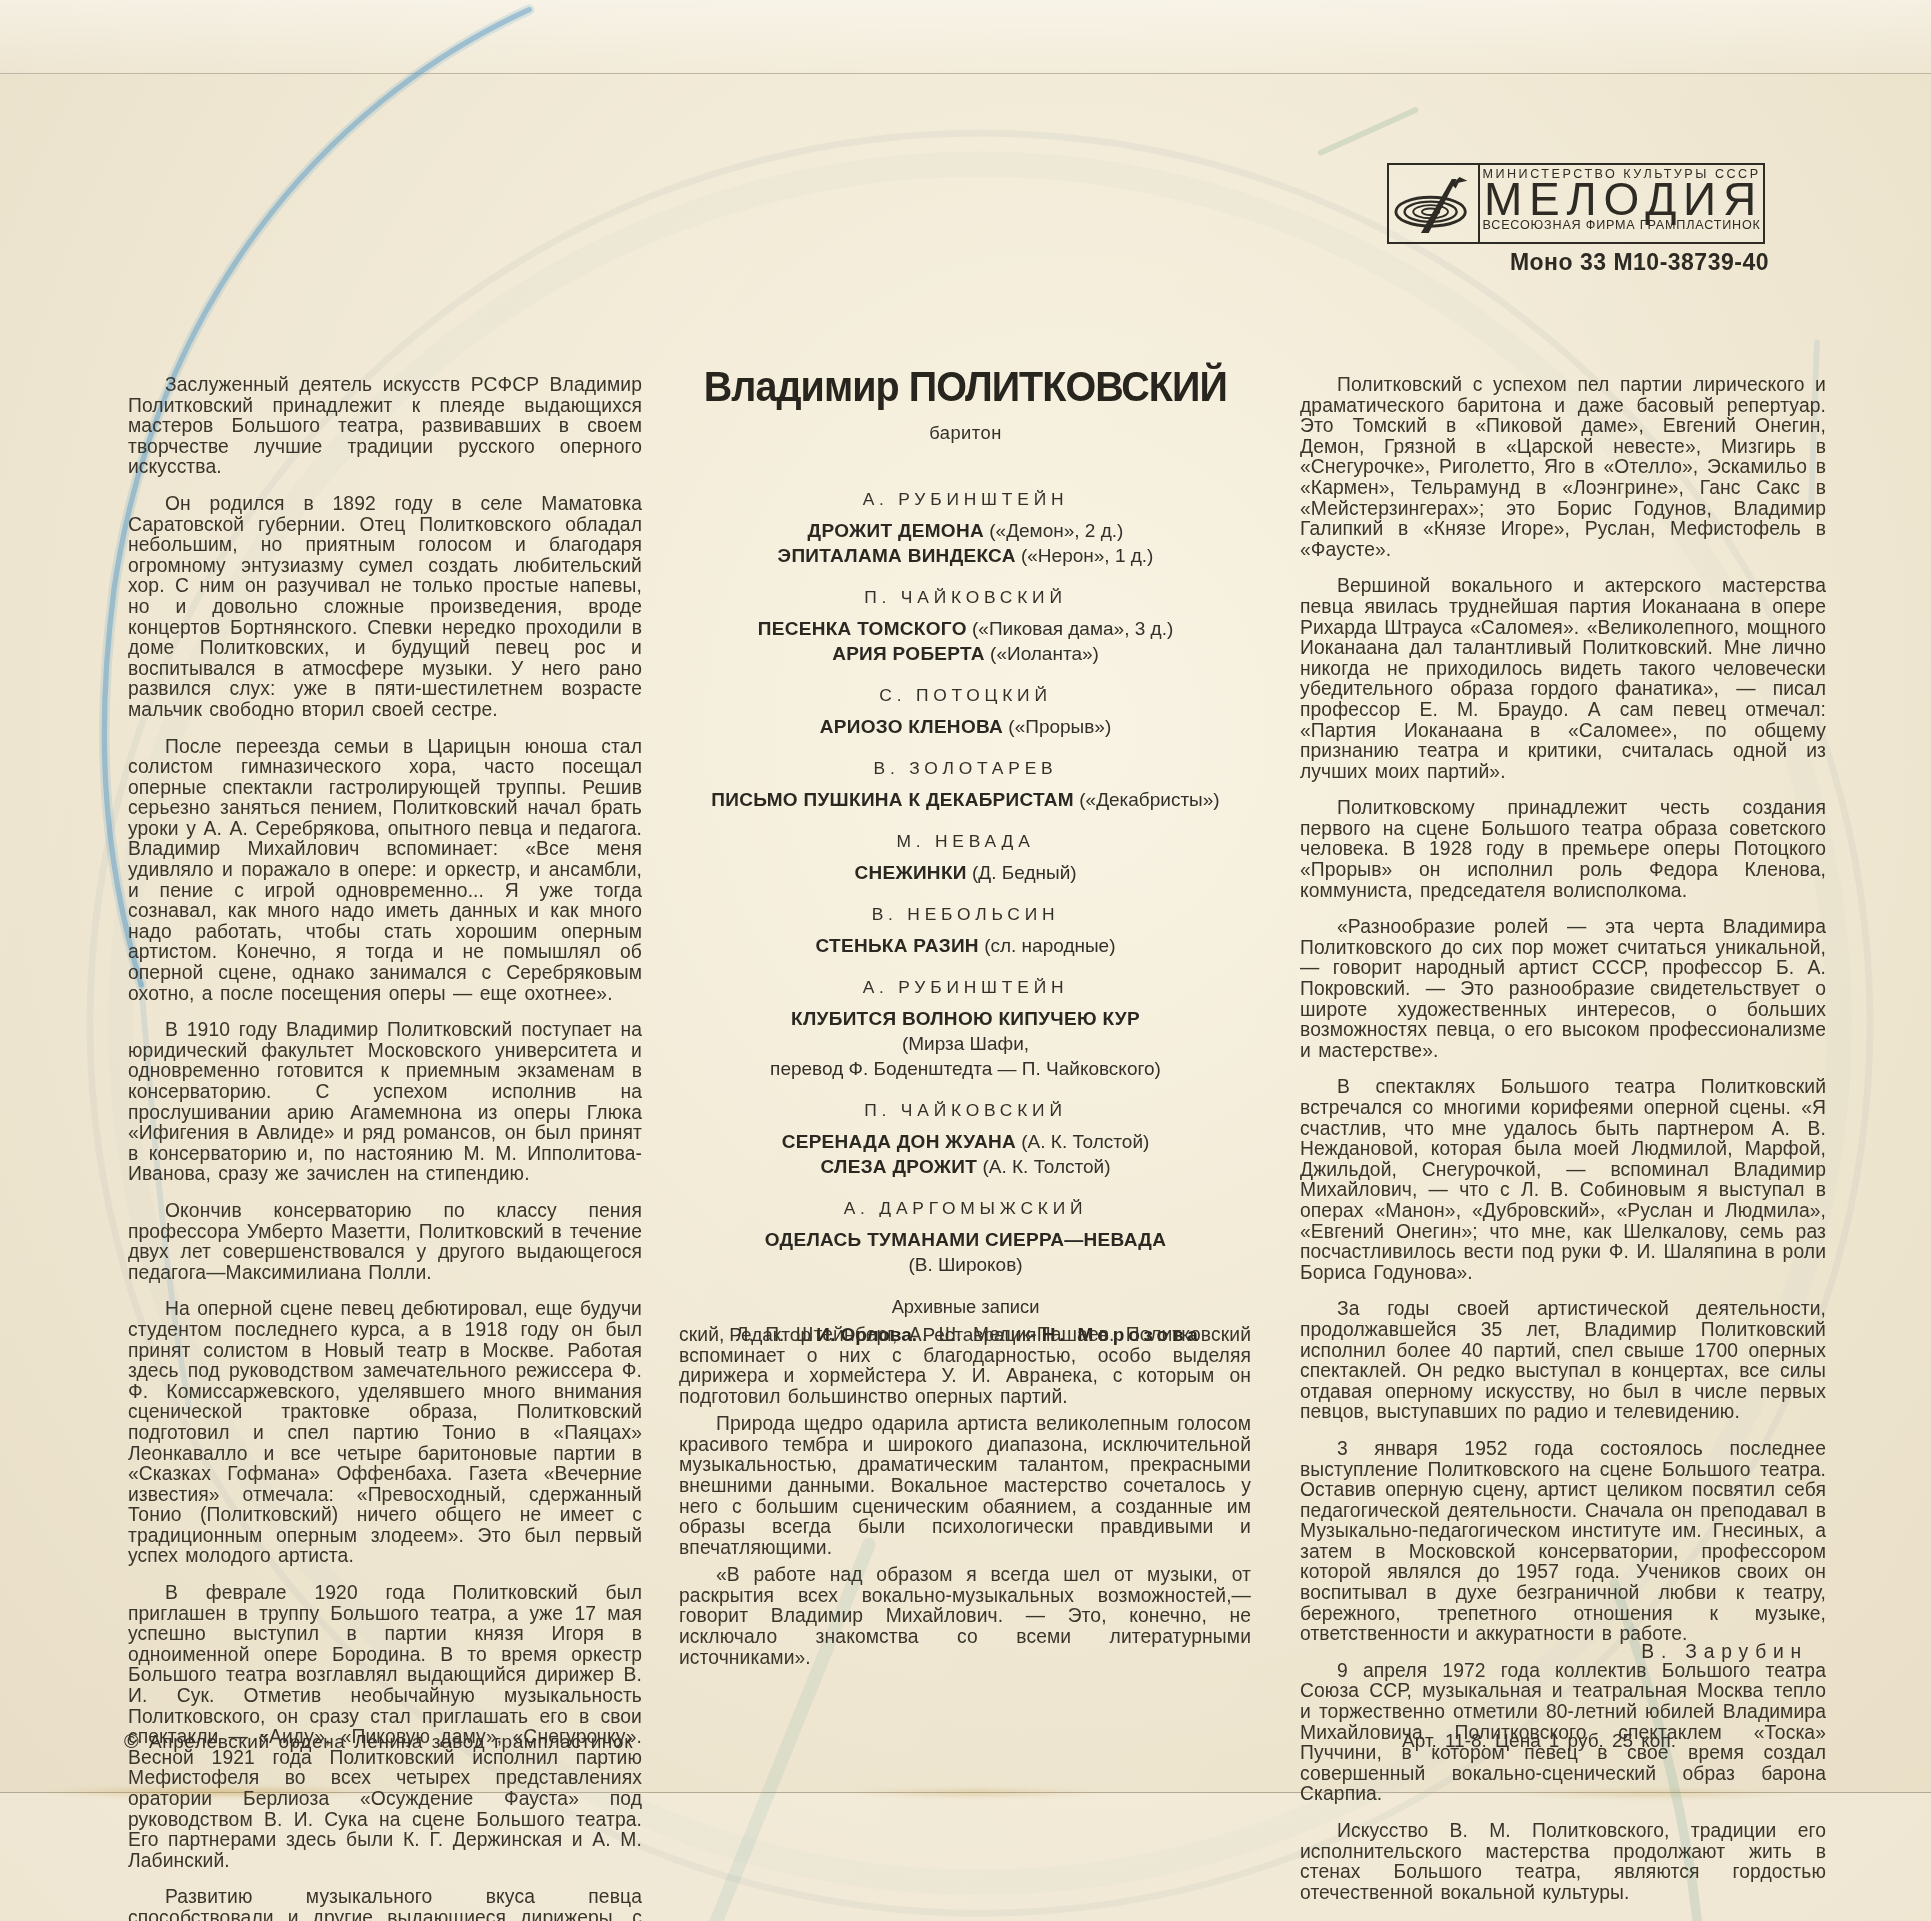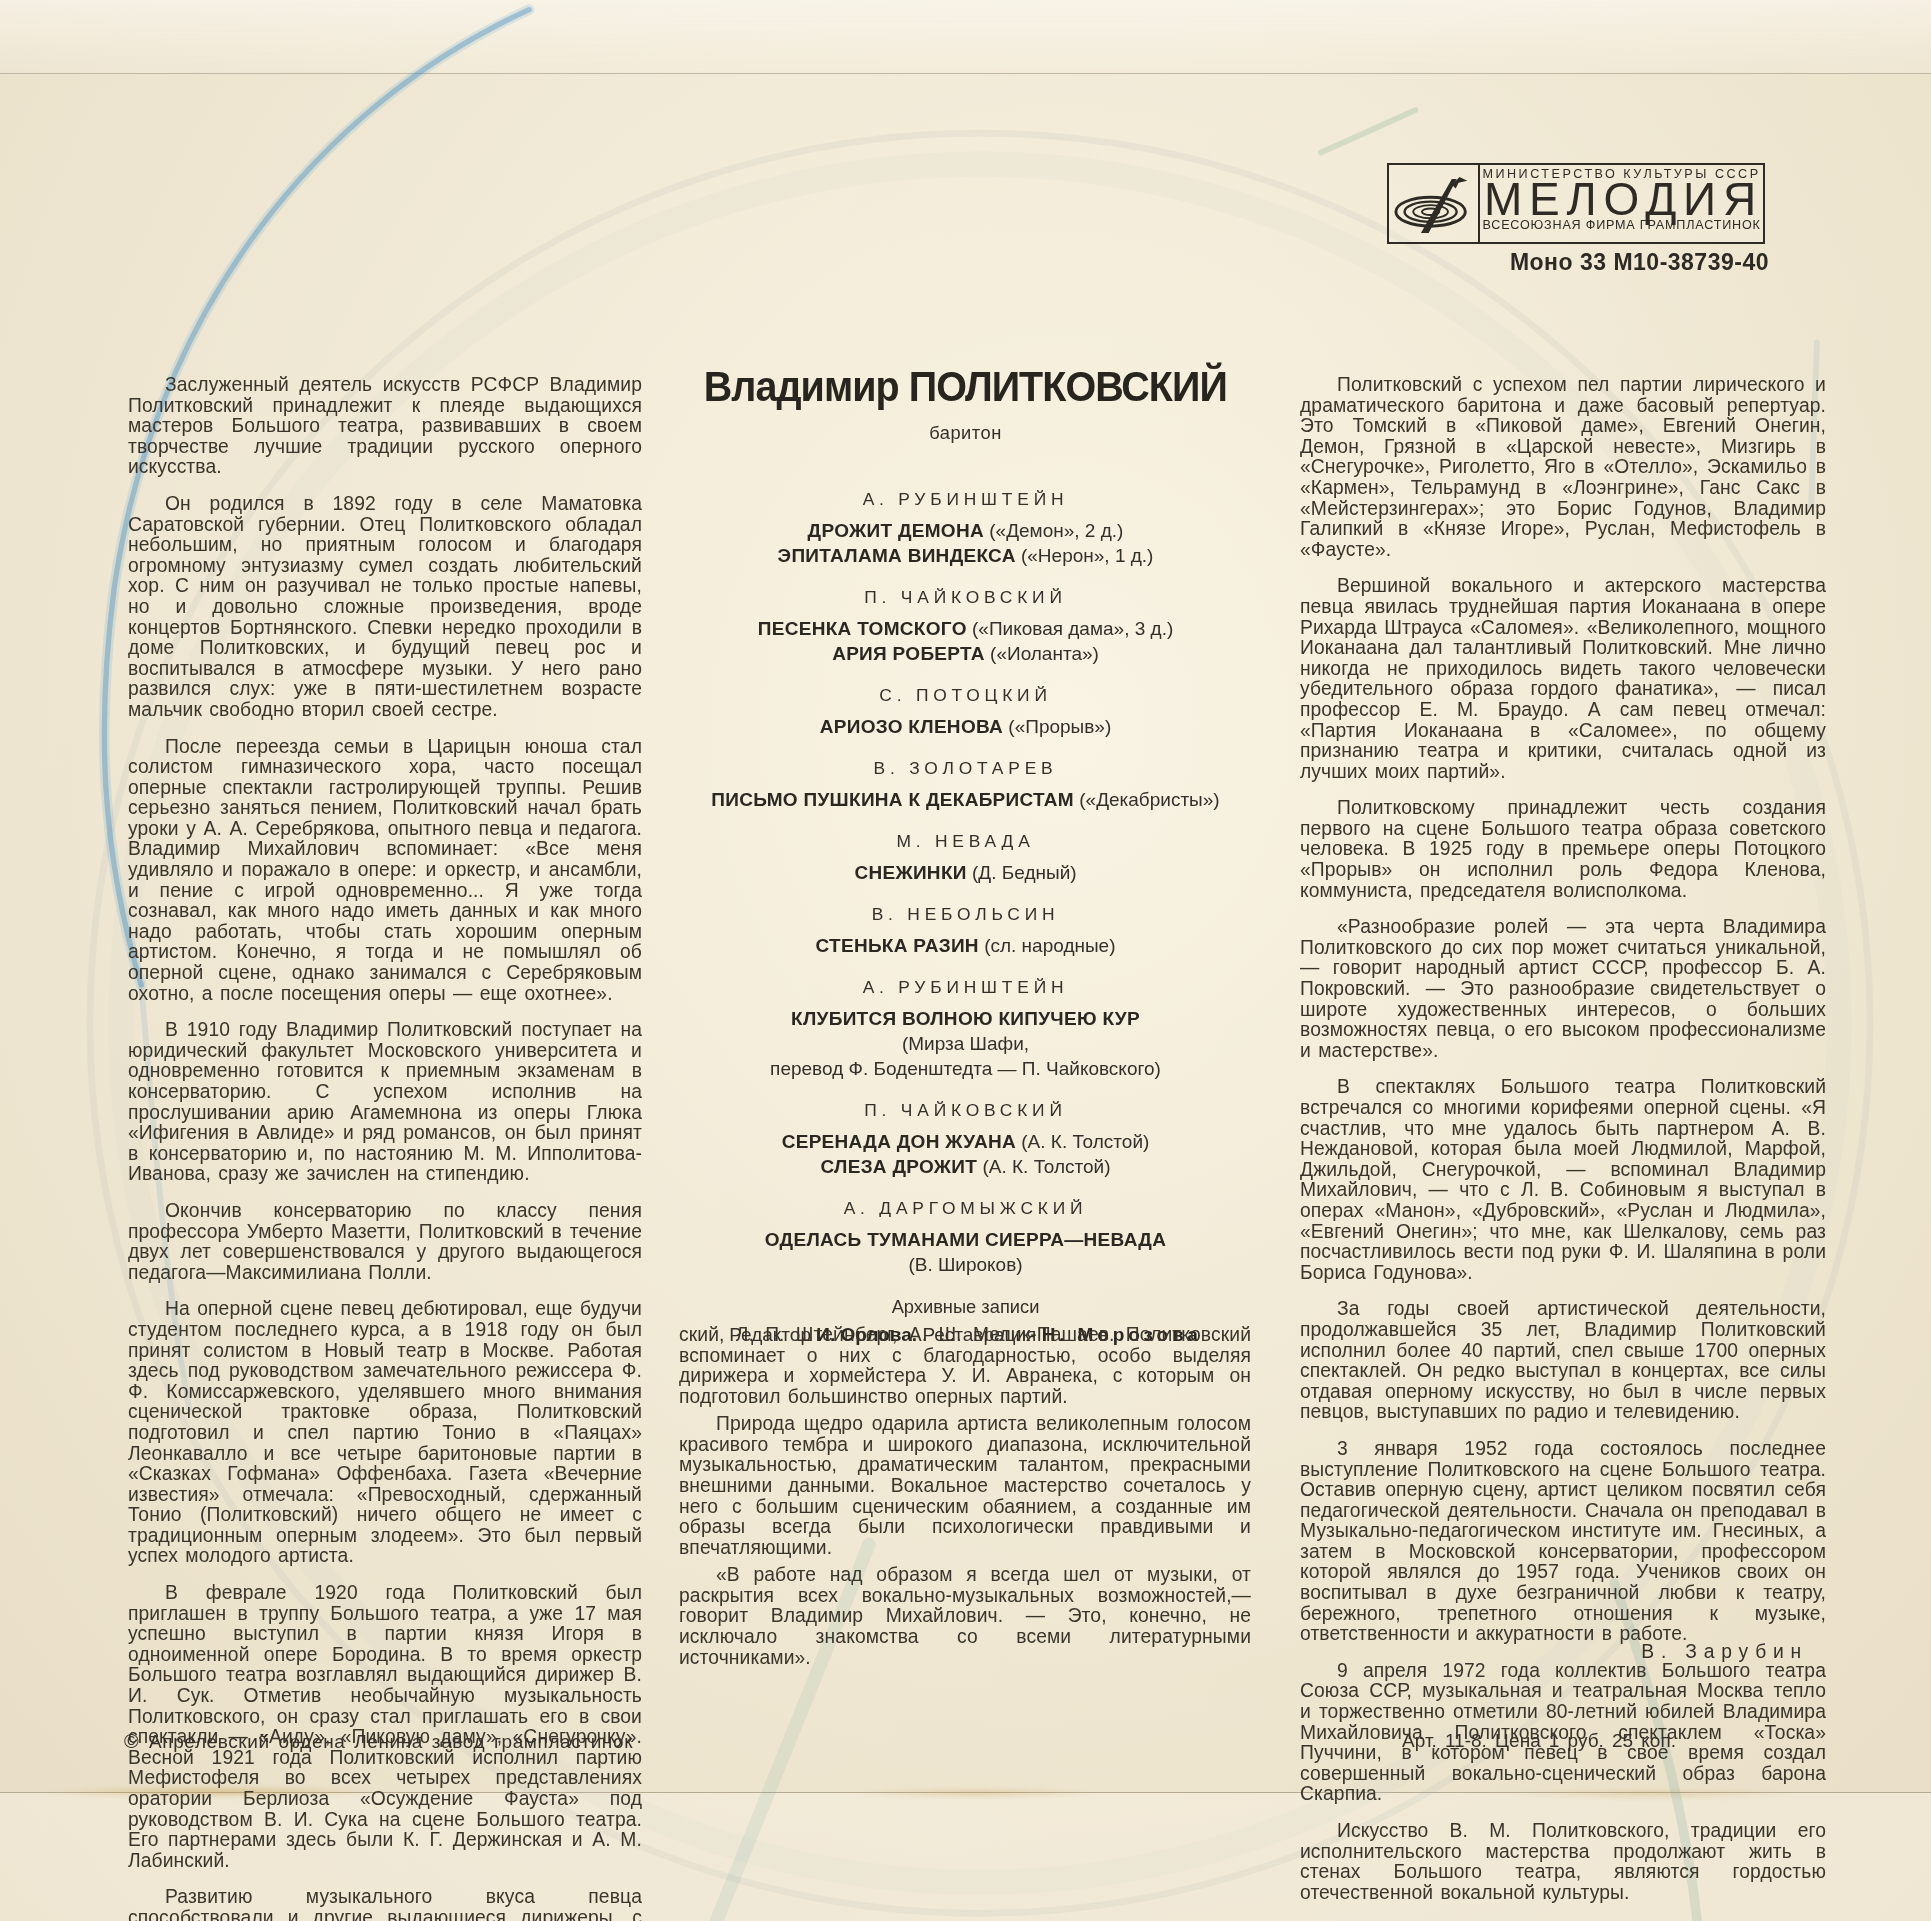--- a/index.html
+++ b/index.html
@@ -207,21 +207,21 @@
 
   <div class="bodycol center-bottom">
     <p class="cont">ский, Л. П. Штейнберг, А. Ш. Мелик-Пашаев. Политковский вспоминает о них с благодарностью, особо выделяя дирижера и хормейстера У. И. Авранека, с которым он подготовил большинство оперных партий.</p>
     <p>Природа щедро одарила артиста великолепным голосом красивого тембра и широкого диапазона, исключительной музыкальностью, драматическим талантом, прекрасными внешними данными. Вокальное мастерство сочеталось у него с большим сценическим обаянием, а созданные им образы всегда были психологически правдивыми и впечатляющими.</p>
     <p>«В работе над образом я всегда шел от музыки, от раскрытия всех вокально-музыкальных возможностей,— говорит Владимир Михайлович. — Это, конечно, не исключало знакомства со всеми литературными источниками».</p>
   </div>
 
   <div class="bodycol col-right">
     <p>Политковский с успехом пел партии лирического и драматического баритона и даже басовый репертуар. Это Томский в «Пиковой даме», Евгений Онегин, Демон, Грязной в «Царской невесте», Мизгирь в «Снегурочке», Риголетто, Яго в «Отелло», Эскамильо в «Кармен», Тельрамунд в «Лоэнгрине», Ганс Сакс в «Мейстерзингерах»; это Борис Годунов, Владимир Галипкий в «Князе Игоре», Руслан, Мефистофель в «Фаусте».</p>
     <p>Вершиной вокального и актерского мастерства певца явилась труднейшая партия Иоканаана в опере Рихарда Штрауса «Саломея». «Великолепного, мощного Иоканаана дал талантливый Политковский. Мне лично никогда не приходилось видеть такого человечески убедительного образа гордого фанатика», — писал профессор Е. М. Браудо. А сам певец отмечал: «Партия Иоканаана в «Саломее», по общему признанию театра и критики, считалась одной из лучших моих партий».</p>
-    <p>Политковскому принадлежит честь создания первого на сцене Большого театра образа советского человека. В 1925 году в премьере оперы Потоцкого «Прорыв» он исполнил роль Федора Кленова, коммуниста, председателя волисполкома.</p>
+    <p>Политковскому принадлежит честь создания первого на сцене Большого театра образа советского человека. В 1928 году в премьере оперы Потоцкого «Прорыв» он исполнил роль Федора Кленова, коммуниста, председателя волисполкома.</p>
     <p>«Разнообразие ролей — эта черта Владимира Политковского до сих пор может считаться уникальной, — говорит народный артист СССР, профессор Б. А. Покровский. — Это разнообразие свидетельствует о широте художественных интересов, о больших возможностях певца, о его высоком профессионализме и мастерстве».</p>
     <p>В спектаклях Большого театра Политковский встречался со многими корифеями оперной сцены. «Я счастлив, что мне удалось быть партнером А. В. Неждановой, которая была моей Людмилой, Марфой, Джильдой, Снегурочкой, — вспоминал Владимир Михайлович, — что с Л. В. Собиновым я выступал в операх «Манон», «Дубровский», «Руслан и Людмила», «Евгений Онегин»; что мне, как Шелкалову, семь раз посчастливилось вести под руки Ф. И. Шаляпина в роли Бориса Годунова».</p>
     <p>За годы своей артистической деятельности, продолжавшейся 35 лет, Владимир Политковский исполнил более 40 партий, спел свыше 1700 оперных спектаклей. Он редко выступал в концертах, все силы отдавая оперному искусству, но был в числе первых певцов, выступавших по радио и телевидению.</p>
     <p>3 января 1952 года состоялось последнее выступление Политковского на сцене Большого театра. Оставив оперную сцену, артист целиком посвятил себя педагогической деятельности. Сначала он преподавал в Музыкально-педагогическом институте им. Гнесиных, а затем в Московской консерватории, профессором которой являлся до 1957 года. Учеников своих он воспитывал в духе безграничной любви к театру, бережного, трепетного отношения к музыке, ответственности и аккуратности в работе.</p>
     <p>9 апреля 1972 года коллектив Большого театра Союза ССР, музыкальная и театральная Москва тепло и торжественно отметили 80-летний юбилей Владимира Михайловича Политковского спектаклем «Тоска» Пуччини, в котором певец в свое время создал совершенный вокально-сценический образ барона Скарпиа.</p>
     <p>Искусство В. М. Политковского, традиции его исполнительского мастерства продолжают жить в стенах Большого театра, являются гордостью отечественной вокальной культуры.</p>
   </div>
 
   <div class="signature">В. Зарубин</div>
 

